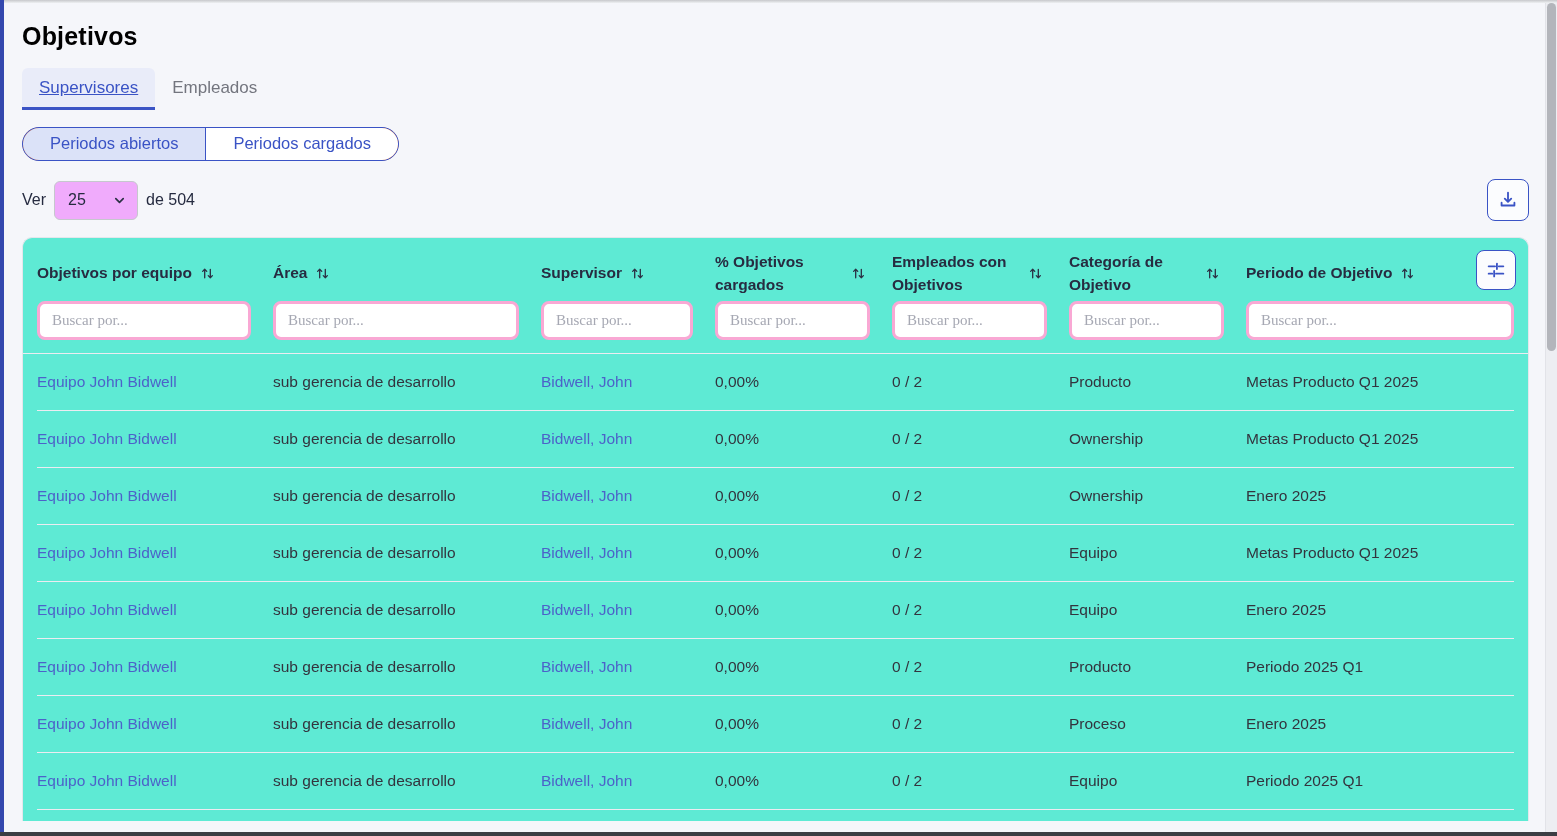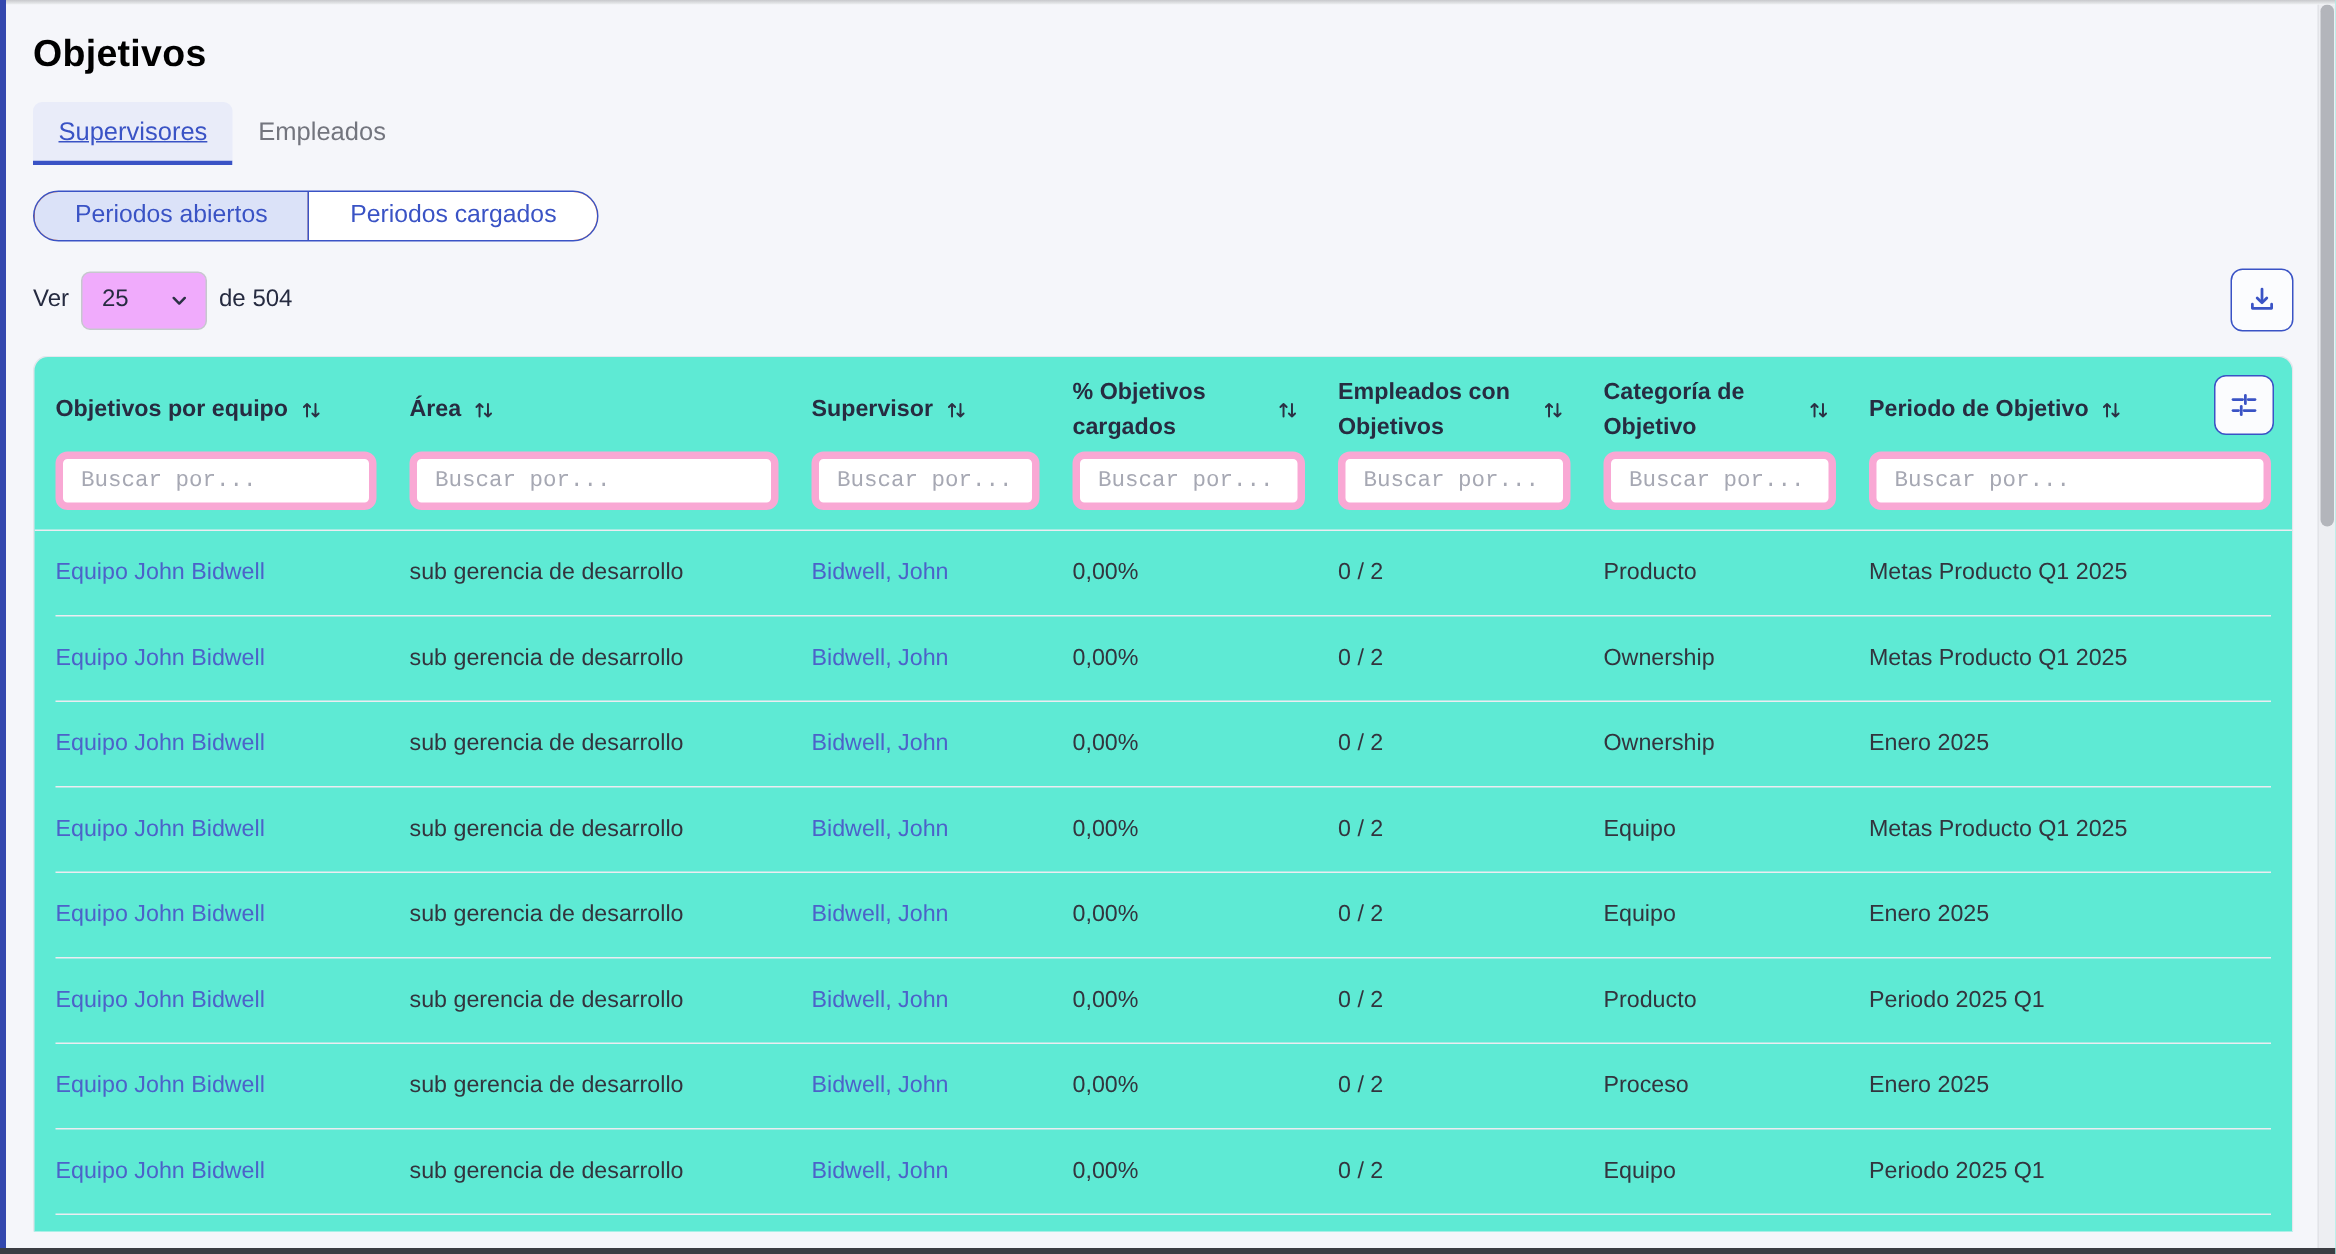--- a/index.html
+++ b/index.html
@@ -61,23 +61,23 @@
           border-radius: 10px 10px 0 0; border-bottom: none; height: 584px;
           overflow: hidden; position: relative; }
   .thead { position: relative; padding: 12px 14px 13px; border-bottom: 1px solid #ececf1; }
   .grid { display: grid;
           grid-template-columns: 236px 268px 174px 177px 177px 177px 1fr; }
   .th { display: flex; align-items: center; gap: 8px; min-height: 47px;
         padding-right: 26px; }
   .th-label { font-size: 15.5px; font-weight: 700; color: #272c41; line-height: 1.45; }
   .sort { flex: 0 0 auto; cursor: pointer; }
   .search-row { margin-top: 4px; }
-  .search-input { width: calc(100% - 22px); height: 39px; border: 5px solid #f9a8d4;
+  .search-input { width: calc(100% - 22px); height: 39px; border: 3px solid #f9a8d4;
                   border-radius: 8px; padding: 0 12px; font-size: 15px; color: #33343e;
-                  font-family: Liberation Mono, monospace; background: #fff; outline: none; }
+                  font-family: Liberation Serif, serif; background: #fff; outline: none; }
   .search-input::placeholder { color: #a6a8b3; }
   .col-period .search-input { width: 100%; }
   .settings-btn { position: absolute; top: 12px; right: 12px; width: 40px; height: 40px; }
 
   
   .row { height: 57px; align-items: center; border-bottom: 1px solid #ececf1;
          font-size: 15.5px; color: #33343e; }
   .cell { overflow: hidden; white-space: nowrap; padding-right: 10px; }
   .link { color: #4c62c9; cursor: pointer; }
   .pct { padding-right: 18px; }

